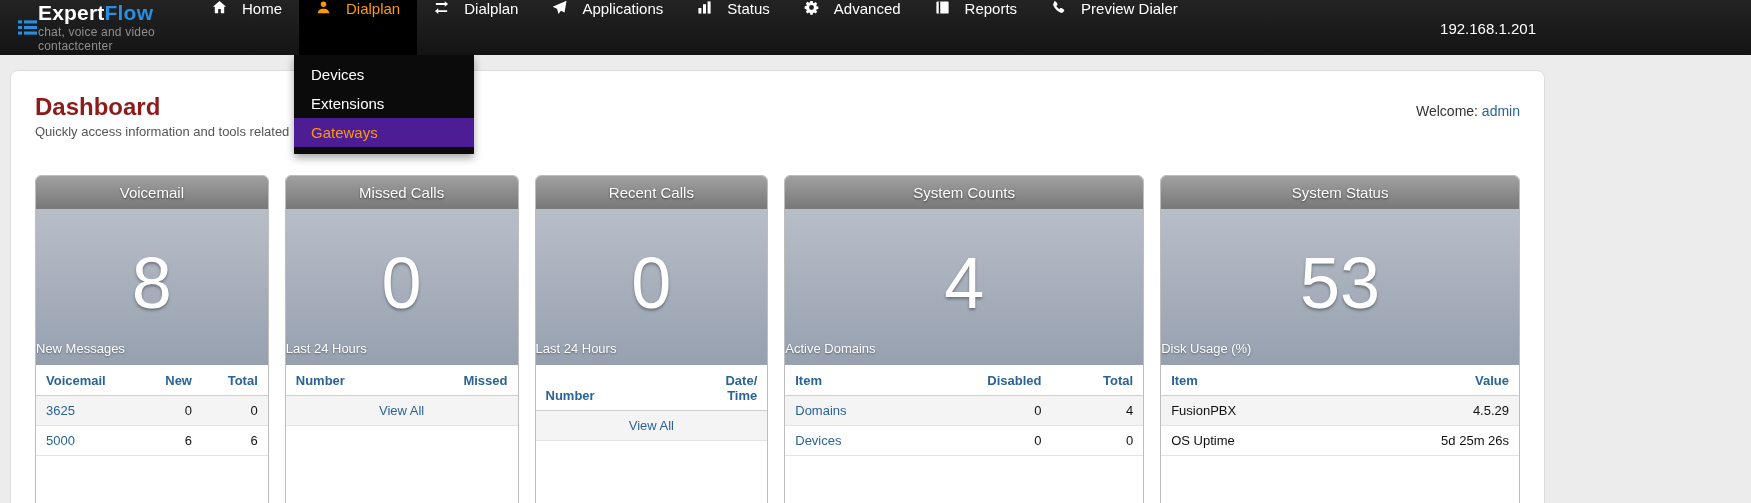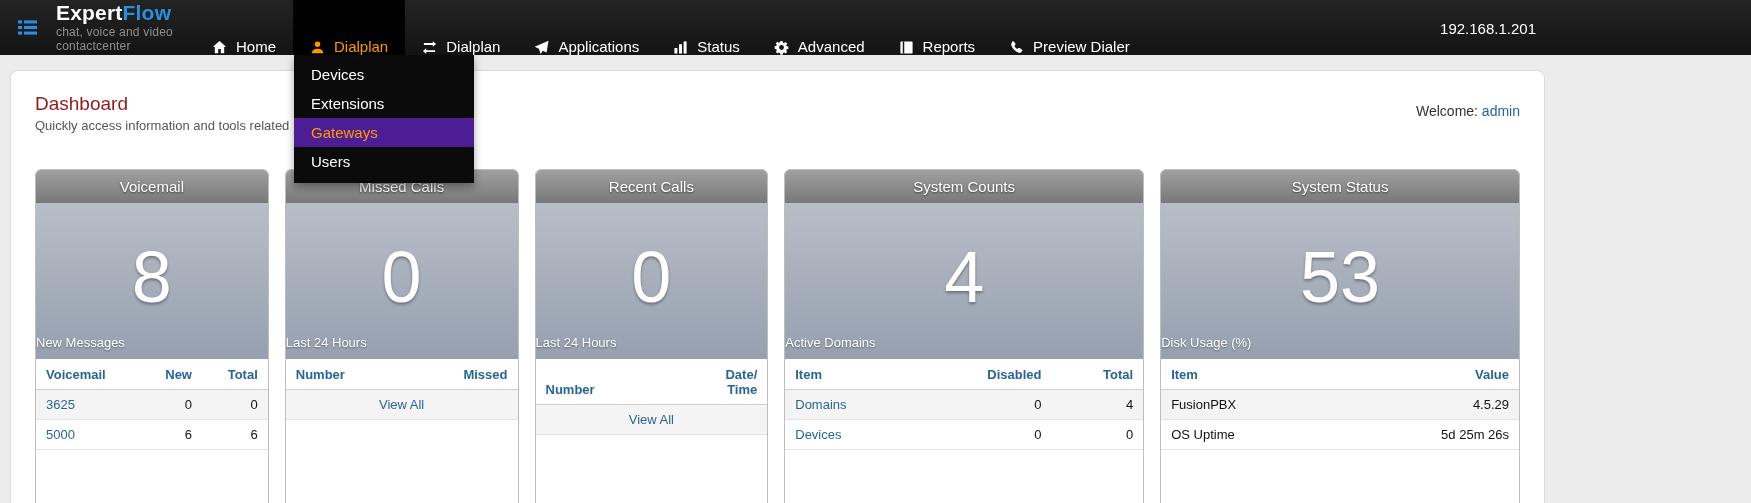--- a/index.html
+++ b/index.html
@@ -8,47 +8,47 @@
     --link:#2a6496;
     --title:#8e1b1b;
   }
   *{margin:0;padding:0;box-sizing:border-box}
   html,body{width:1751px;height:503px;overflow:hidden;background:#ececec;
     font-family:"Liberation Sans",sans-serif;}
 
   
   .navbar{position:relative;height:55px;background:linear-gradient(#232323,#141414);
     display:flex;align-items:stretch;color:#fff;z-index:40}
-  .brand{display:flex;align-items:center;gap:19px;padding-left:18px;width:195px;
+  .brand{display:flex;align-items:center;gap:1px;padding-left:18px;width:195px;
     flex:0 0 auto;text-decoration:none;color:#fff;cursor:pointer}
   .brand-mark svg{width:19px;height:19px;fill:var(--blue);display:block}
   .brand-line{font-size:21px;font-weight:bold;line-height:1.05;letter-spacing:.2px}
   .brand-line .accent{color:var(--blue)}
   .tagline{display:block;font-size:12px;color:#8f8f8f;letter-spacing:.2px}
   .nav-items{display:flex;align-items:stretch}
-  .nav-item{display:flex;align-items:flex-end;gap:9px;padding:0 17px;color:#fff;
+  .nav-item{display:flex;align-items:flex-start;gap:15px;padding:0 17px;color:#fff;
     font-size:15px;text-decoration:none;cursor:pointer;white-space:nowrap}
   .nav-item .nav-icon svg{width:15px;height:15px;fill:#fff;display:block}
   .nav-item.active{background:#000;color:var(--orange)}
   .nav-item.active .nav-icon svg{fill:var(--orange)}
   .nav-ip{position:absolute;right:215px;top:50%;transform:translateY(-50%);
     font-size:15px;color:#fff}
 
   
   .dropdown{position:absolute;left:294px;top:55px;width:180px;background:#0b0b0b;
     z-index:60;padding:5px 0 7px;box-shadow:0 4px 8px rgba(0,0,0,.35)}
   .dropdown-item{display:block;padding:6px 17px;font-size:15px;color:#fff;
     text-decoration:none;cursor:pointer;line-height:17px}
   .dropdown-item.active{color:var(--orange);background:#4c1d95}
 
   
   .panel{position:relative;margin:15px 0 0 10px;width:1535px;min-height:560px;
     background:#fff;border:1px solid #dcdcdc;border-radius:8px;padding:22px 24px;z-index:10}
   .page-head{display:flex;justify-content:space-between;align-items:flex-start}
-  .page-title{color:var(--title);font-size:19px;font-weight:normal}
+  .page-title{color:var(--title);font-size:24px;font-weight:bold}
   .page-subtitle{color:#555;font-size:13px;margin-top:3px}
   .welcome{font-size:14px;color:#333;padding-top:10px}
   .welcome a{color:var(--link);text-decoration:none;cursor:pointer}
 
   
   .cards{display:flex;gap:16px;margin-top:36px}
   .card{border:1px solid #bdbdbd;border-radius:6px;overflow:hidden;background:#fff;
     min-height:345px;display:flex;flex-direction:column}
   .card-sm{flex:237 1 0}
   .card-lg{flex:366 1 0}
@@ -166,21 +166,20 @@
           <span class="nav-label">Preview Dialer</span>
         </a>
       </nav>
     <div class="nav-ip">192.168.1.201</div>
   </header>
 
   <div class="dropdown" id="dropdown">
       <a class="dropdown-item">Devices</a>
       <a class="dropdown-item">Extensions</a>
       <a class="dropdown-item active">Gateways</a>
-      <a class="dropdown-item">Users</a>
     </div>
 
   <main class="panel">
     <div class="page-head">
       <div>
         <h1 class="page-title">Dashboard</h1>
         <p class="page-subtitle">Quickly access information and tools related</p>
       </div>
       <div class="welcome">
         <span>Welcome:</span>

